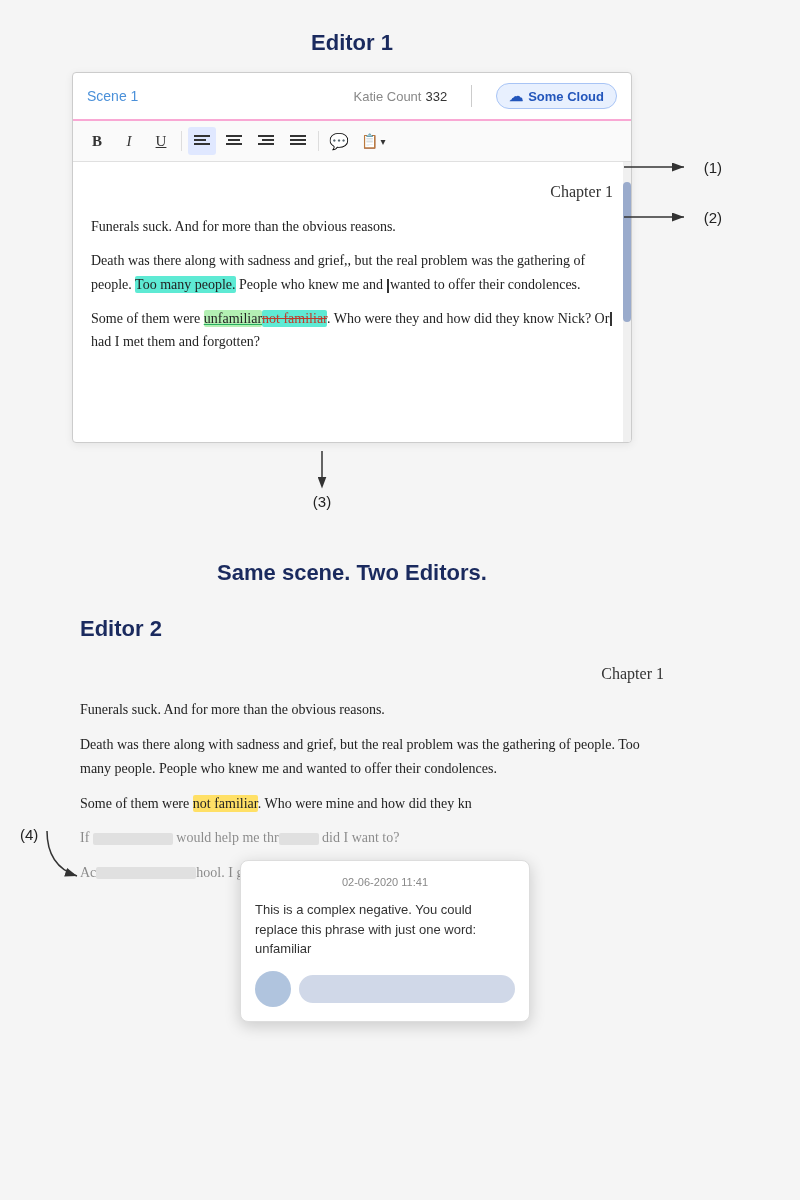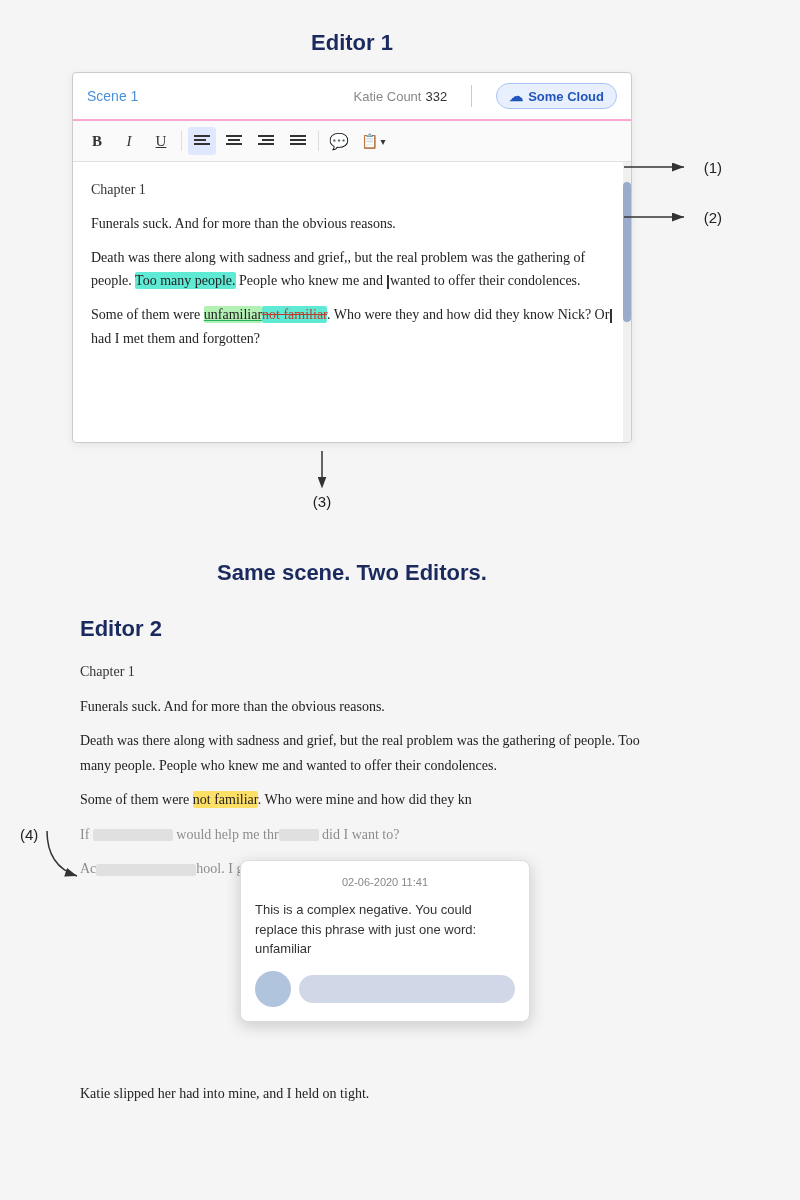--- a/index.html
+++ b/index.html
@@ -158,22 +158,23 @@
       min-height: 280px;
       position: relative;
     }
 
     .editor-content p {
       margin-bottom: 10px;
     }
 
     .chapter-heading {
       margin-bottom: 12px;
-      font-size: 14px;
+      font-size: 16px;
       color: #333;
+      text-align: right;
     }
 
     
     .scrollbar {
       position: absolute;
       right: 0;
       top: 0;
       width: 8px;
       height: 100%;
       background: #f0f0f0;
@@ -507,23 +508,20 @@
 
       <div class="tooltip-popup">
         <div class="tooltip-date">02-06-2020 11:41</div>
         <div class="tooltip-text">This is a complex negative. You could replace this phrase with just one word: unfamiliar</div>
         <div class="tooltip-footer">
           <div class="tooltip-avatar"></div>
           <button class="tooltip-action-btn"></button>
         </div>
       </div>
 
-      <p style="margin-top:200px;">
-        <span>Katie slipped her had into mine, and I held on tight.</span>
-      </p>
 
     </div>
 
     <div class="annotation4">
       <span class="annotation4-label">(4)</span>
       <svg width="50" height="60" style="overflow:visible;">
         <path d="M 5 5 Q 5 40 35 50" stroke="#333" stroke-width="1.5" fill="none" marker-end="url(#arrowhead4)"></path>
         <defs>
           <marker id="arrowhead4" markerWidth="8" markerHeight="6" refX="8" refY="3" orient="auto">
             <polygon points="0 0, 8 3, 0 6" fill="#333"></polygon>

